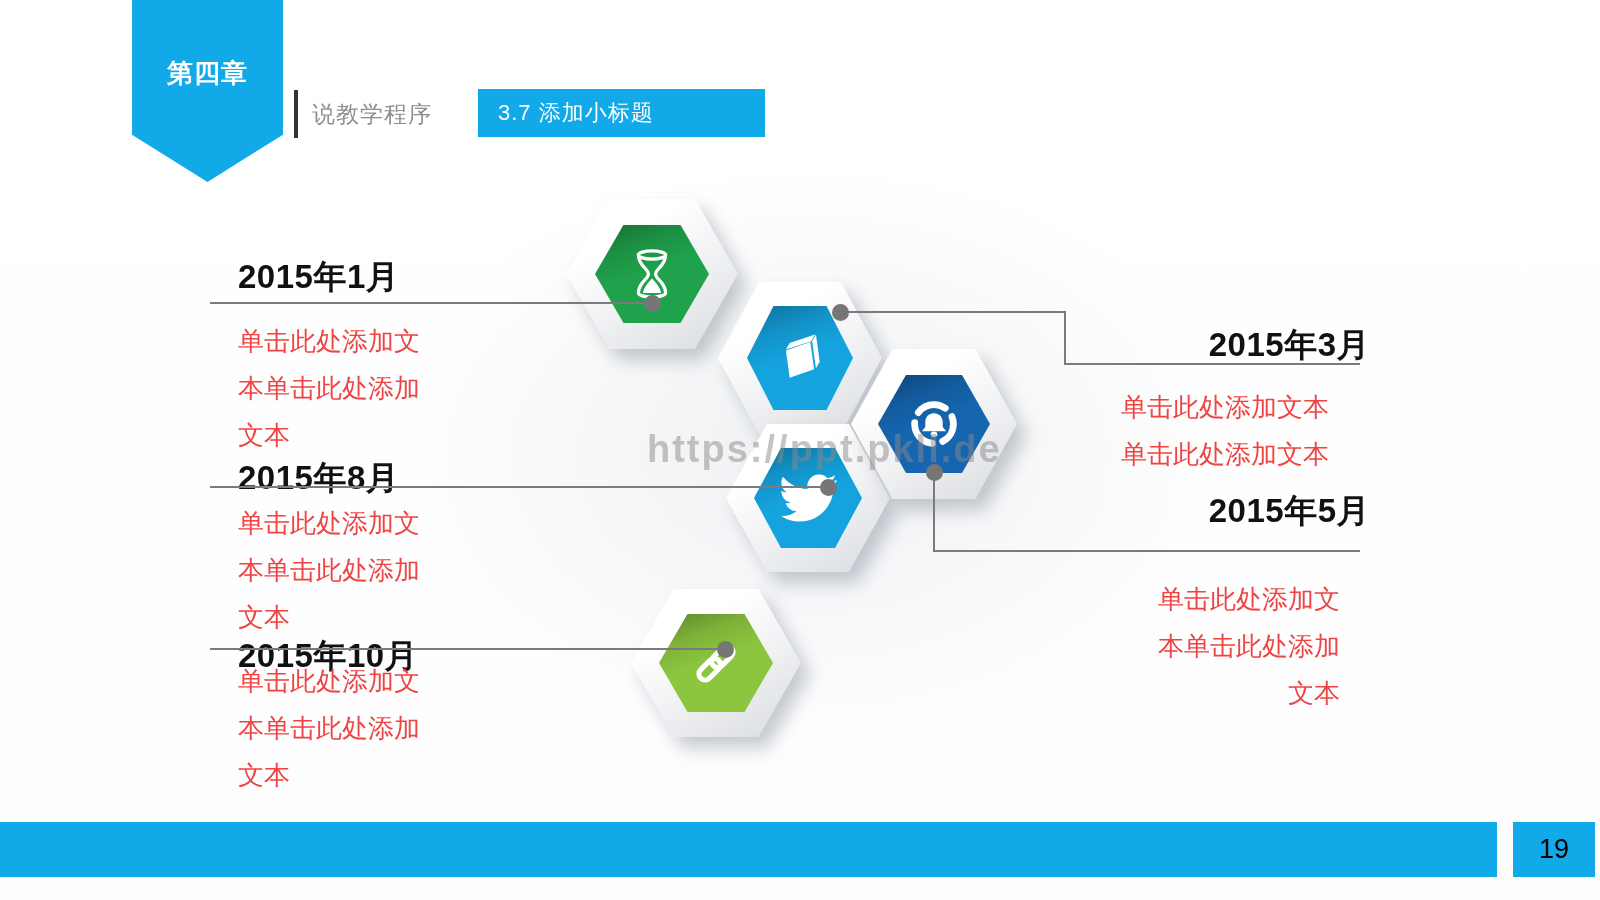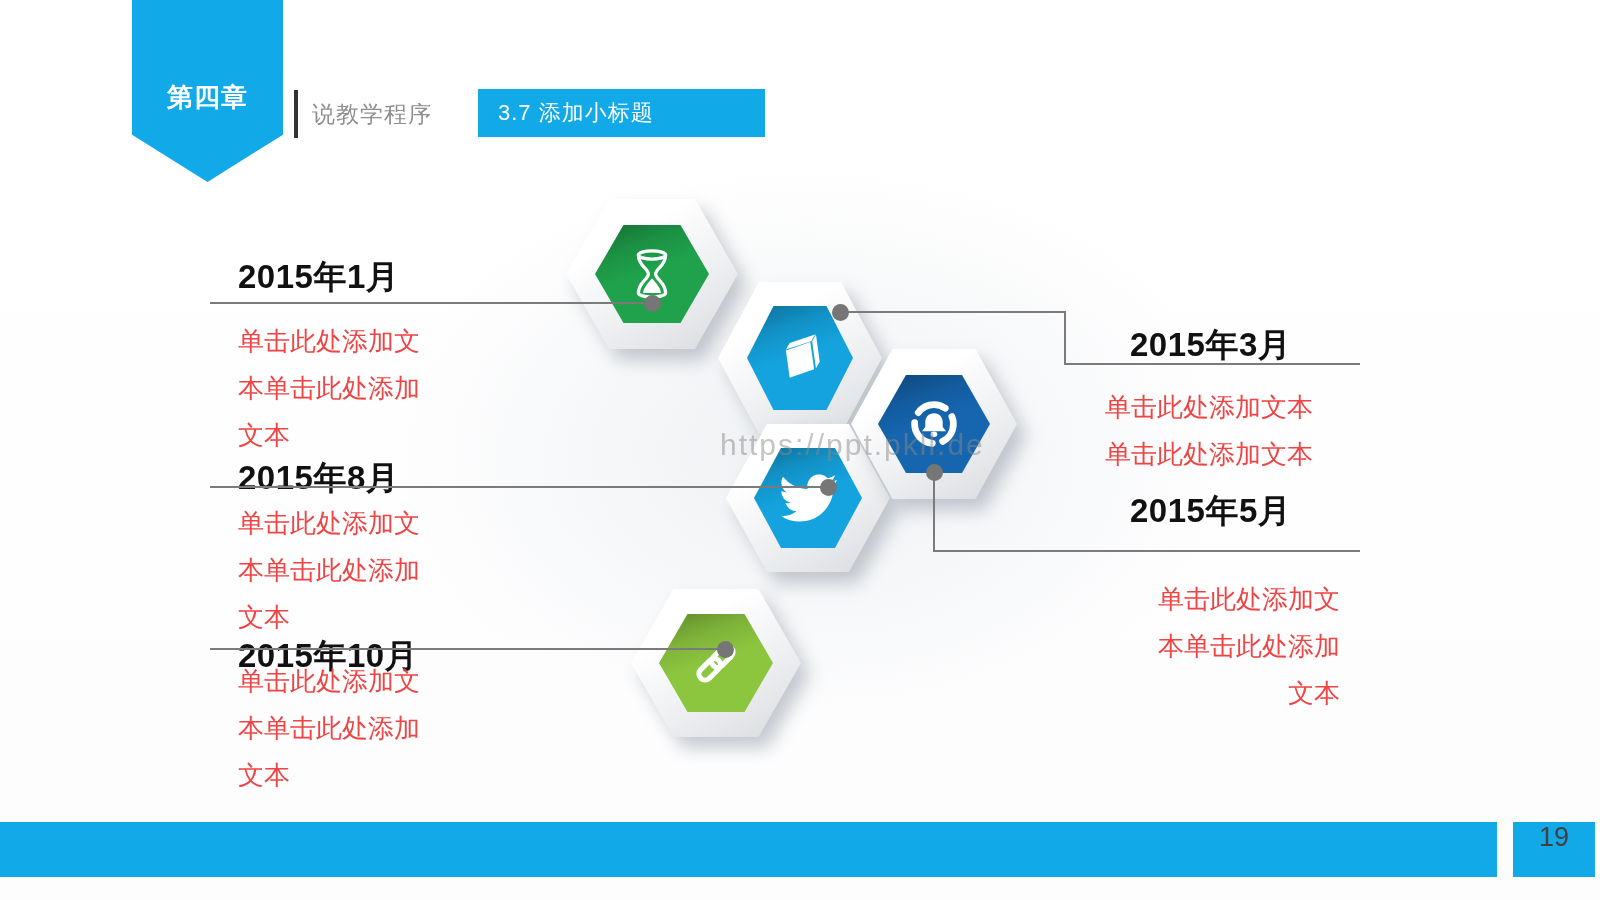--- a/index.html
+++ b/index.html
@@ -21,32 +21,32 @@
   }
 
   
   .ribbon {
     left:132px; top:0; width:151px; height:182px;
     background:#12a9e9;
     clip-path:polygon(0 0,100% 0,100% 74%,50% 100%,0 74%);
     display:flex; justify-content:center;
     filter:drop-shadow(2px 3px 3px rgba(120,130,140,.25));
   }
-  .ribbon span { margin-top:80px; color:#fff; font-size:26px; font-weight:700; letter-spacing:1px; }
+  .ribbon span { margin-top:56px; color:#fff; font-size:26px; font-weight:700; letter-spacing:1px; }
   .hdr-divider { left:294px; top:90px; width:4px; height:48px; background:#333; }
   .hdr-section { left:312px; top:99px; font-size:23px; color:#8f8f8f; letter-spacing:1px; }
   .hdr-subbox {
     left:478px; top:89px; width:287px; height:48px; background:#12a9e9;
     color:#fff; font-size:22px; line-height:48px; padding-left:20px; letter-spacing:1px;
   }
 
   
   .watermark {
-    left:720px; top:428px; z-index:6;
-    font-size:30px; font-weight:400; letter-spacing:2px;
+    left:647px; top:428px; z-index:6;
+    font-size:38px; font-weight:700; letter-spacing:2px;
     color:rgba(138,138,138,0.5);
   }
 
   
   .hex { position:absolute; filter:drop-shadow(9px 11px 9px rgba(106,116,131,0.38)); }
   .hex-outer {
     width:100%; height:100%;
     clip-path:polygon(0% 50%,25% 0%,75% 0%,100% 50%,75% 100%,25% 100%);
     background:linear-gradient(150deg,#ffffff 28%,#f0f1f3 58%,#d8dbdf 100%);
     display:flex; align-items:center; justify-content:center;
@@ -63,28 +63,28 @@
   .hex-inner svg { position:relative; }
 
   
   .tl-line { position:absolute; background:#7b7b7b; z-index:10; }
   .tl-dot  { position:absolute; width:17px; height:17px; border-radius:50%; background:#767676; z-index:11; }
 
   
   .tl-date { position:absolute; font-size:33px; font-weight:700; color:#111; z-index:5; letter-spacing:0.5px; }
   .tl-body { position:absolute; font-size:26px; color:#ef4444; z-index:5; }
   .tl-body div { height:47px; line-height:47px; }
-  .al-center { text-align:left; }
+  .al-center { text-align:right; }
   .al-right  { text-align:right; }
 
   
   .foot-bar  { left:0; top:822px; width:1497px; height:55px; background:#12a9e9; }
   .foot-page {
     left:1513px; top:822px; width:82px; height:55px; background:#12a9e9;
-    color:#404040; font-size:27px; display:flex; align-items:flex-start; justify-content:center;
+    color:#000000; font-size:27px; display:flex; align-items:center; justify-content:center;
   }
 </style>
 </head>
 <body>
 
 <div class="bg-soft"></div>
 
 <div class="abs ribbon">
   <span>第四章</span>
 </div>
@@ -194,21 +194,21 @@
 </div>
 
 <div class="tl-date" style="left:238px;top:634px">2015年10月</div>
 <div class="tl-body" style="left:238px;top:658px;width:260px">
   <div>单击此处添加文</div>
   <div>本单击此处添加</div>
   <div>文本</div>
 </div>
 
 <div class="tl-date al-center" style="left:1130px;top:323px;width:240px">2015年3月</div>
-<div class="tl-body al-center" style="left:1105px;top:384px;width:265px">
+<div class="tl-body al-center" style="left:1064px;top:384px;width:265px">
   <div>单击此处添加文本</div>
   <div>单击此处添加文本</div>
 </div>
 
 <div class="tl-date al-center" style="left:1130px;top:489px;width:240px">2015年5月</div>
 <div class="tl-body al-right" style="left:1105px;top:576px;width:235px">
   <div>单击此处添加文</div>
   <div>本单击此处添加</div>
   <div>文本</div>
 </div>

